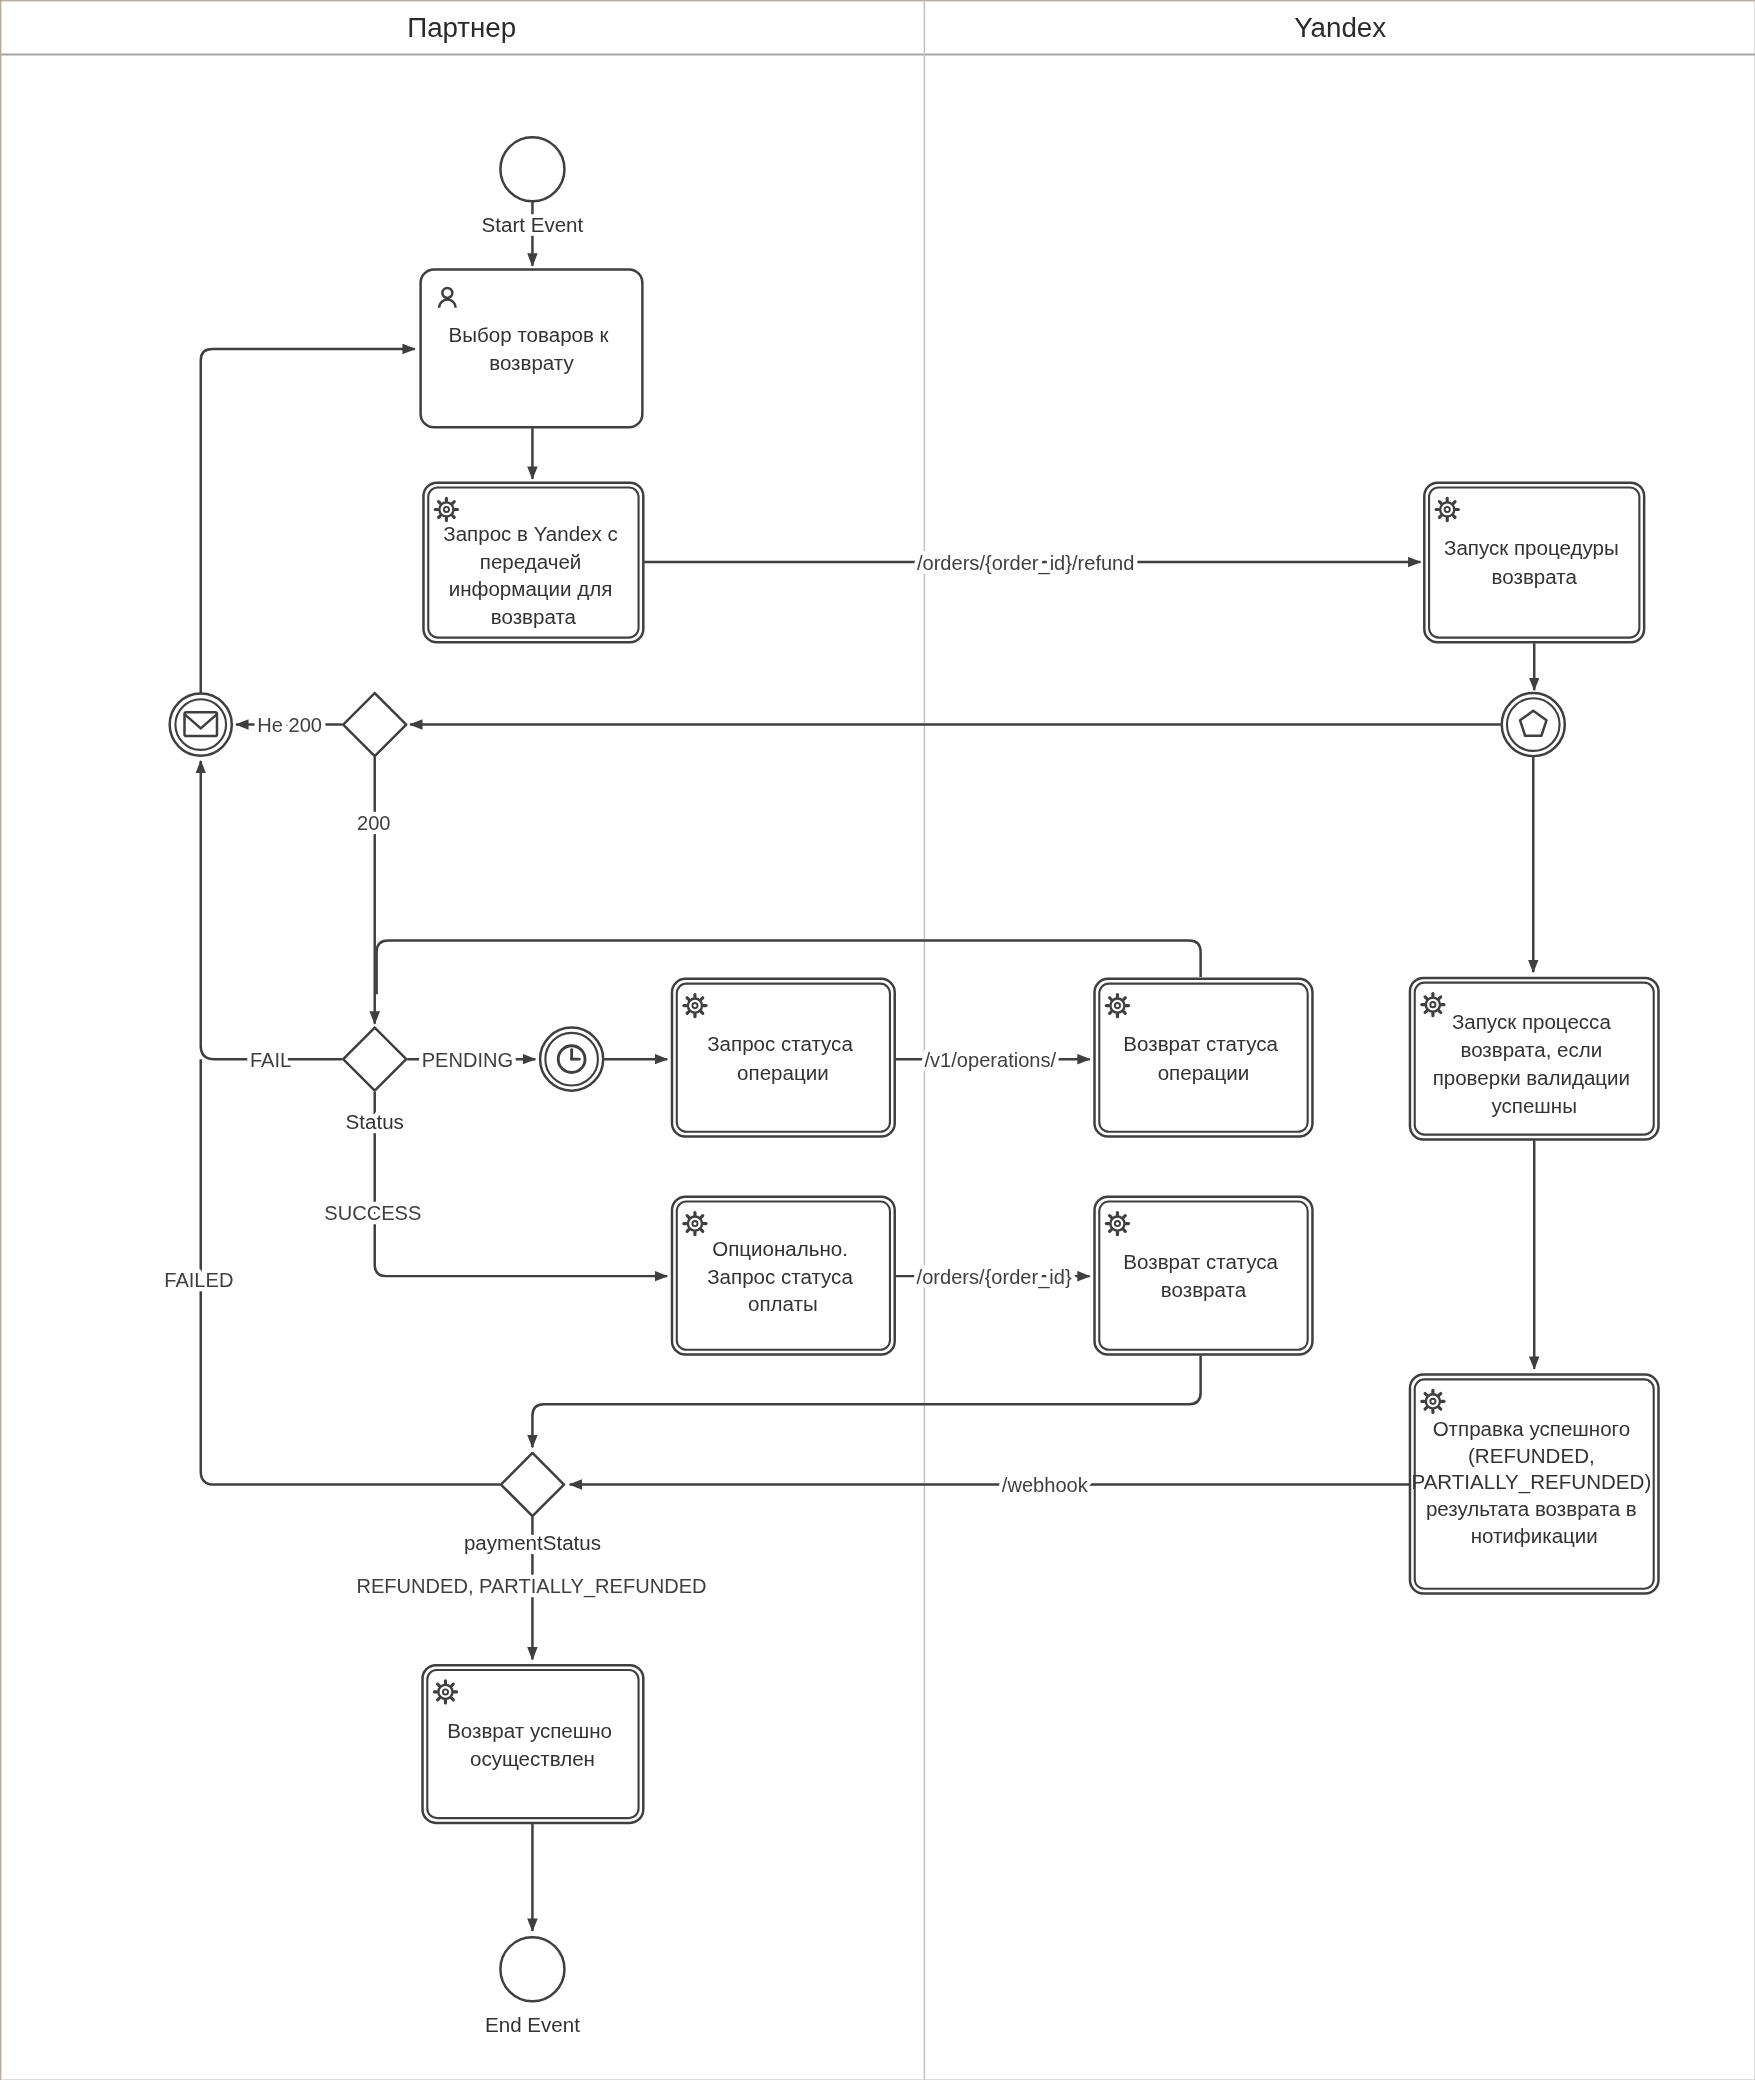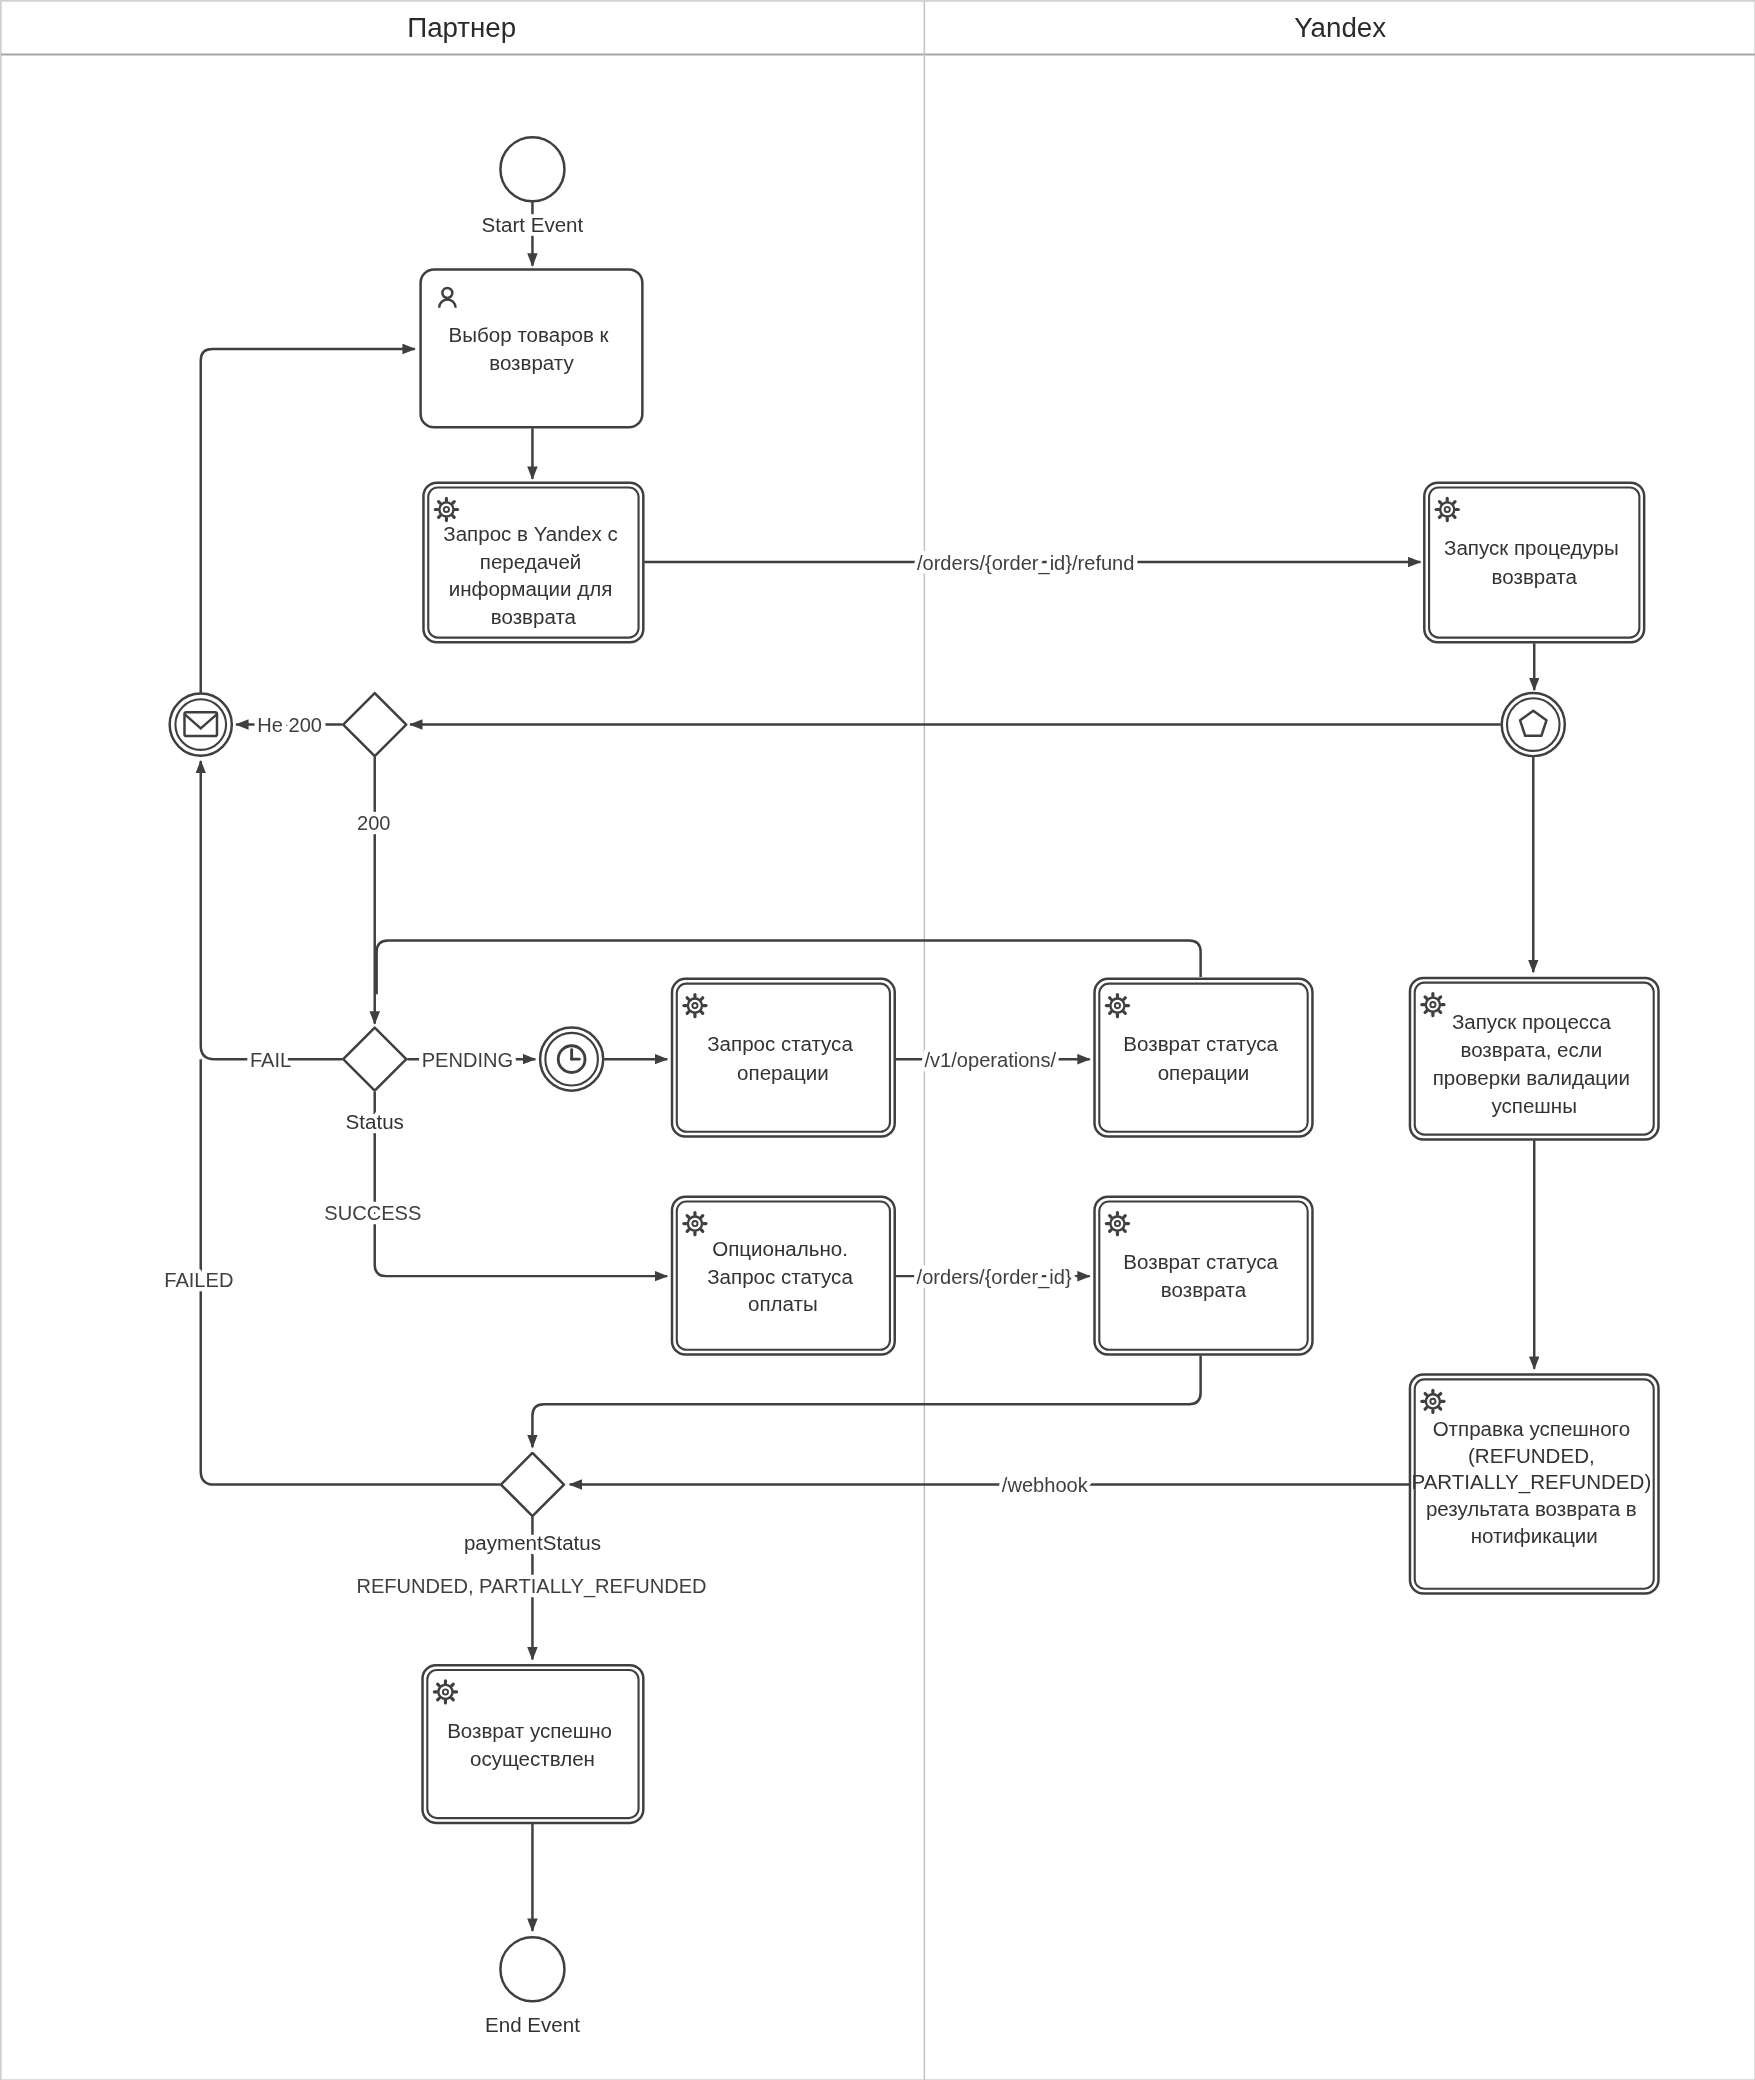--- a/index.html
+++ b/index.html
@@ -1,16 +1,16 @@
 <!DOCTYPE html>
 <html><head>
 <meta charset="utf-8">
 <style>
   html,body{margin:0;padding:0;background:#fff;}
-  .canvas{position:relative;width:1756px;height:2081px;background:#e5e5e5;
+  .canvas{position:relative;width:1756px;height:2081px;background:#a16207;
           font-family:"Liberation Sans","DejaVu Sans",sans-serif;}
   svg{display:block;}
   .lane-title{font-size:29px;fill:#2b2b2b;}
   .node-text{font-size:21.5px;fill:#333333;}
   .event-label{font-size:21.5px;fill:#333333;}
   .edge-label{font-size:21px;fill:#3f3f3f;stroke:#ffffff;stroke-width:9px;
               paint-order:stroke;stroke-linejoin:round;}
   .gw-label{font-size:21.5px;fill:#333333;stroke:#ffffff;stroke-width:9px;
             paint-order:stroke;stroke-linejoin:round;}
   .shape{fill:#ffffff;stroke:#3f3f3f;stroke-width:2.6;}

